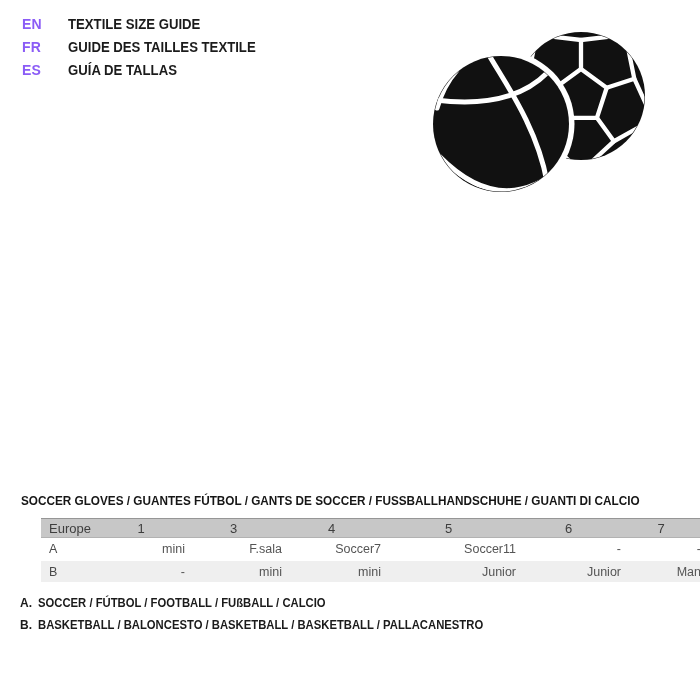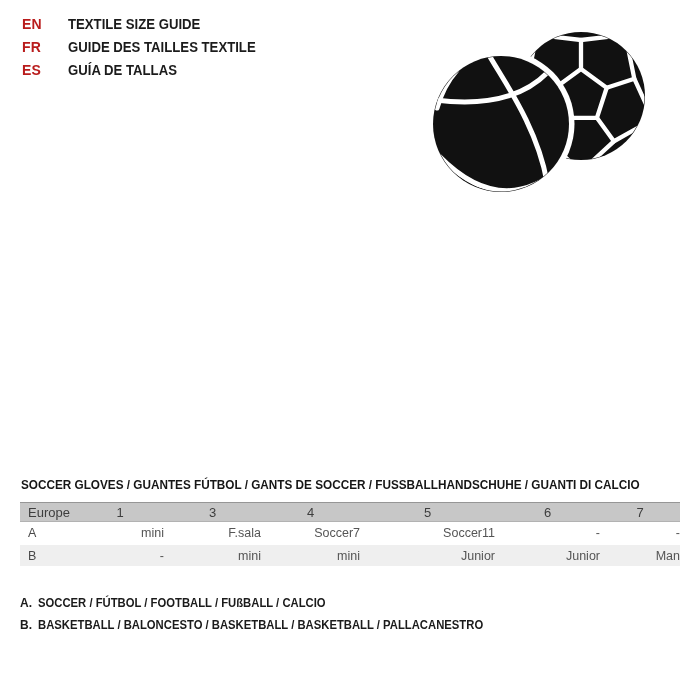--- a/index.html
+++ b/index.html
@@ -16,36 +16,36 @@
     transform: scaleX(0.94);
     transform-origin: 0 50%;
     white-space: nowrap;
   }
 
   
   .lang-block { position: absolute; left: 22px; top: 13px; }
   .lang-row { display: flex; height: 23px; line-height: 23px; }
   .lang-code {
     width: 46px; font-size: 14px; font-weight: bold;
-    color: #b91c1c; letter-spacing: 0.2px;
+    color: #8b5cf6; letter-spacing: 0.2px;
   }
   .lang-label { font-size: 14px; font-weight: bold; color: #1b1b1b; }
 
   
   .balls { position: absolute; left: 428px; top: 20px; width: 225px; height: 178px; }
 
   
-  .guide { position: absolute; left: 20px; top: 478px; width: 660px; }
+  .guide { position: absolute; left: 20px; top: 494px; width: 660px; }
   .table-title {
     margin: 0 0 10px 1px;
     font-size: 12.5px; font-weight: bold; color: #161616;
   }
   table.size-table {
     border-collapse: collapse; table-layout: fixed;
-    width: 660px; font-size: 12.5px;
+    width: 660px; font-size: 12.5px; margin-left: 21px;
   }
   table.size-table thead th {
     background: #c7c7c7;
     border-top: 1px solid #969696;
     border-bottom: 1px solid #b2b2b2;
     height: 18px; padding: 0;
     font-weight: normal; font-size: 13px; color: #3e3e3e;
     text-align: center;
   }
   table.size-table tbody td {

